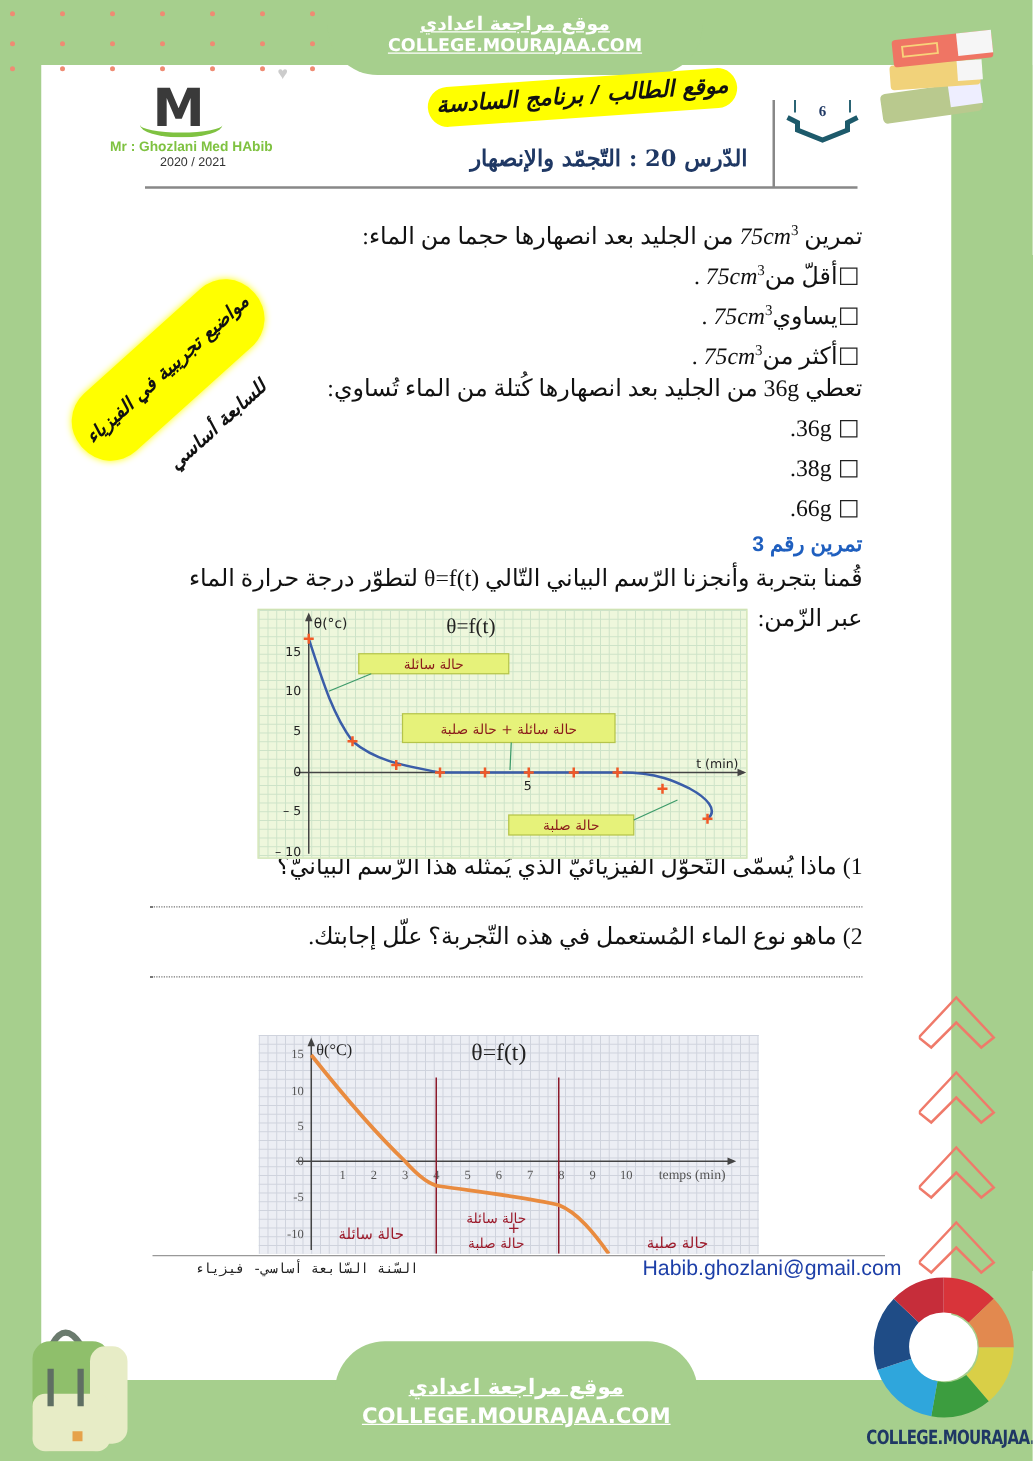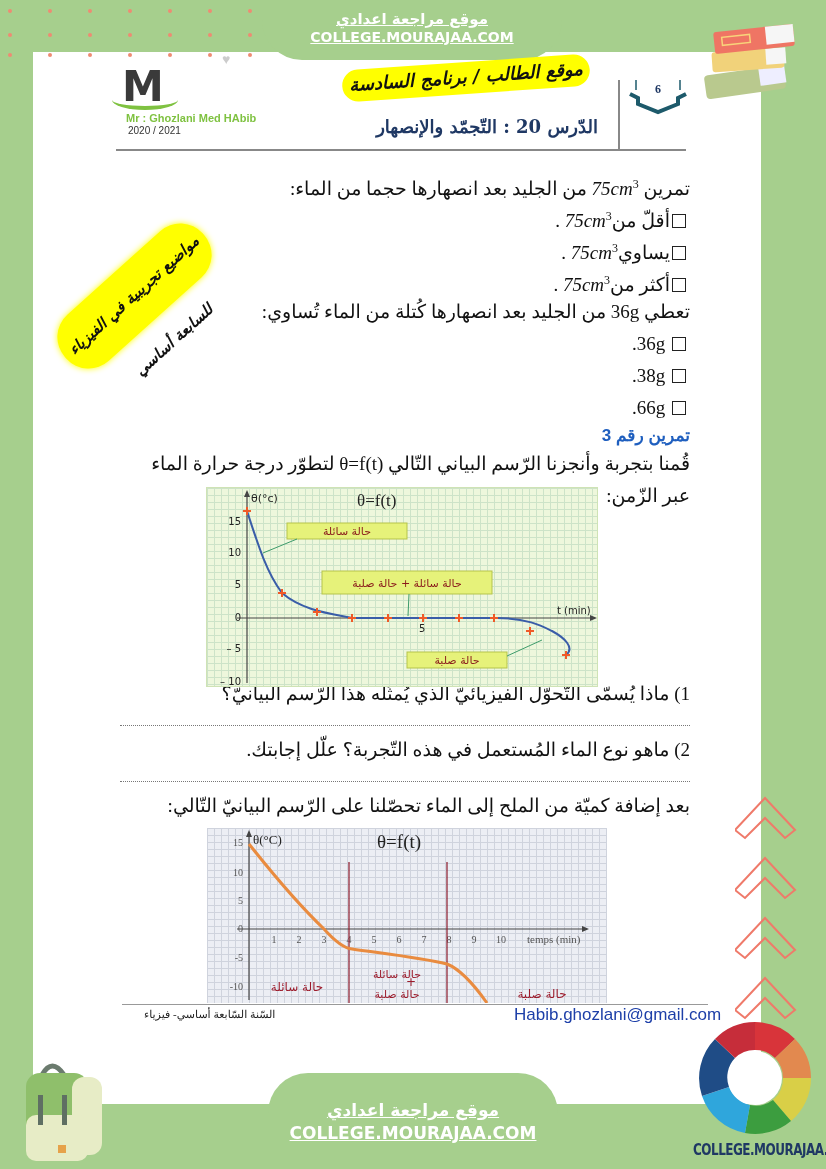--- a/index.html
+++ b/index.html
@@ -12,21 +12,21 @@
   .top-tab .ar { font-size:15px; font-weight:bold; text-decoration:underline; padding-top:10px; line-height:18px; }
   .top-tab .en { font-size:14px; font-weight:bold; text-decoration:underline; line-height:18px; }
   .bot-tab { position:absolute; left:268px; top:1073px; width:290px; height:96px; background:#a6cf8d; border-radius:40px 40px 0 0; text-align:center; color:#fff; font-family:"DejaVu Sans", sans-serif; }
   .bot-tab .ar { font-size:17px; font-weight:bold; text-decoration:underline; padding-top:26px; line-height:22px; }
   .bot-tab .en { font-size:17px; font-weight:bold; text-decoration:underline; line-height:24px; }
   .bottom-band { position:absolute; left:0; top:1104px; width:826px; height:65px; background:#a6cf8d; }
 
   .logo { position:absolute; left:108px; top:62px; width:100px; height:70px; }
   .logo .m { position:absolute; left:14px; top:0; font-family:"DejaVu Sans", sans-serif; font-size:42px; font-weight:bold; color:#3a3a3a; }
   .logo .swoosh { position:absolute; left:4px; top:28px; width:66px; height:20px; border-bottom:4px solid #7fc241; border-radius:0 0 50% 50%; }
-  .author { position:absolute; left:88px; top:112px; font-family:"Liberation Sans", sans-serif; font-size:11px; color:#7fc241; font-weight:bold;margin-left:38px; }
+  .author { position:absolute; left:88px; top:112px; font-family:"Liberation Sans", sans-serif; font-size:11px; color:#7fc241; font-weight:bold; }
   .year { position:absolute; left:128px; top:125px; font-family:"Liberation Sans", sans-serif; font-size:10px; color:#333; }
   .heart { position:absolute; left:222px; top:52px; color:#ccc; font-size:14px; }
 
   .yellow-title { position:absolute; left:342px; top:62px; width:248px; height:32px; background:#ffff00; border-radius:16px; transform:rotate(-4deg); font-family:"DejaVu Serif", serif; font-style:italic; font-size:18px; font-weight:bold; color:#111; text-align:center; line-height:30px; direction:rtl; }
   .lesson-title { position:absolute; left:240px; top:116px; width:358px; font-family:"DejaVu Serif", serif; font-size:18px; font-weight:bold; color:#1f3864; direction:rtl; }
   .vline { position:absolute; left:618px; top:80px; width:2px; height:70px; background:#888; }
   .hline { position:absolute; left:116px; top:149px; width:570px; height:2px; background:#888; }
   .badge { position:absolute; left:628px; top:78px; width:60px; height:40px; }
   .badge .num { position:absolute; left:0; width:60px; top:4px; text-align:center; font-weight:bold; font-size:12px; color:#1f3864; }
 
@@ -44,21 +44,21 @@
     background-image: linear-gradient(#cde3c8 1px, transparent 1px), linear-gradient(90deg, #cde3c8 1px, transparent 1px);
     background-size: 7px 7px; }
   .chart2 { position:absolute; left:207px; top:828px; width:400px; height:175px; background:#eceef4;
     background-image: linear-gradient(#cfd3dd 1px, transparent 1px), linear-gradient(90deg, #cfd3dd 1px, transparent 1px);
     background-size: 7px 7px; }
   .chart-svg { position:absolute; left:0; top:0; }
 
   .dotted { height:12px; border-bottom:1.5px dotted #777; margin:4px 0 8px 0; }
 
   .footer-line { position:absolute; left:122px; top:1004px; width:586px; height:1px; background:#999; }
-  .footer-left { position:absolute; left:144px; top:1008px; font-family:Liberation Serif, serif; font-size:11px; color:#222; direction:rtl; }
+  .footer-left { position:absolute; left:156px; top:1008px; font-family:Liberation Mono, monospace; font-size:11px; color:#222; direction:rtl; }
   .footer-right { position:absolute; left:514px; top:1005px; font-family:"Liberation Sans", sans-serif; font-size:17px; color:#1d3fa8; }
 
   .chevrons { position:absolute; left:735px; top:790px; width:90px; height:240px; }
   .right-band { position:absolute; left:761px; top:52px; width:65px; height:1052px; background:#a6cf8d; }
   .left-band { position:absolute; left:0; top:52px; width:33px; height:1052px; background:#a6cf8d; }
 
   .books { position:absolute; left:700px; top:10px; width:100px; height:90px; }
   .backpack { position:absolute; left:12px; top:1055px; width:100px; height:110px; }
   .wheel { position:absolute; left:697px; top:1020px; width:116px; height:120px; }
   .wheel-label { position:absolute; left:693px; top:1143px; font-family:"DejaVu Sans", sans-serif; font-weight:bold; font-size:12px; color:#1f3864; letter-spacing:-0.5px; transform:scaleY(1.3); }
@@ -167,21 +167,20 @@
     <span class="cb"></span> <span dir="ltr">.66g</span>
   </div>
   <div class="line ex-title">تمرين رقم 3</div>
   <div class="line">قُمنا بتجربة وأنجزنا الرّسم البياني التّالي θ=f(t) لتطوّر درجة حرارة الماء</div>
   <div class="line">عبر الزّمن:</div>
   <div style="height:166px;"></div>
   <div class="line">1) ماذا يُسمّى التّحوّل الفيزيائيّ الّذي يُمثّله هذا الرّسم البيانيّ؟</div>
   <div class="dotted"></div>
   <div class="line">2) ماهو نوع الماء المُستعمل في هذه التّجربة؟ علّل إجابتك.</div>
   <div class="dotted"></div>
-  <div class="line">بعد إضافة كميّة من الملح إلى الماء تحصّلنا على الرّسم البيانيّ التّالي:</div>
 </div>
 
 <div class="chart1">
   <svg class="chart-svg" width="392" height="200" viewBox="0 0 392 200">
 
     <line x1="40" y1="195" x2="40" y2="4" stroke="#444" stroke-width="1.2"></line>
     <line x1="30" y1="130" x2="388" y2="130" stroke="#444" stroke-width="1.2"></line>
     <polygon points="40,2 37,9 43,9" fill="#444"></polygon>
     <polygon points="390,130 383,127 383,133" fill="#444"></polygon>
     <text x="44" y="14" font-size="11" font-family="DejaVu Sans, sans-serif" fill="#222">θ(°c)</text>

